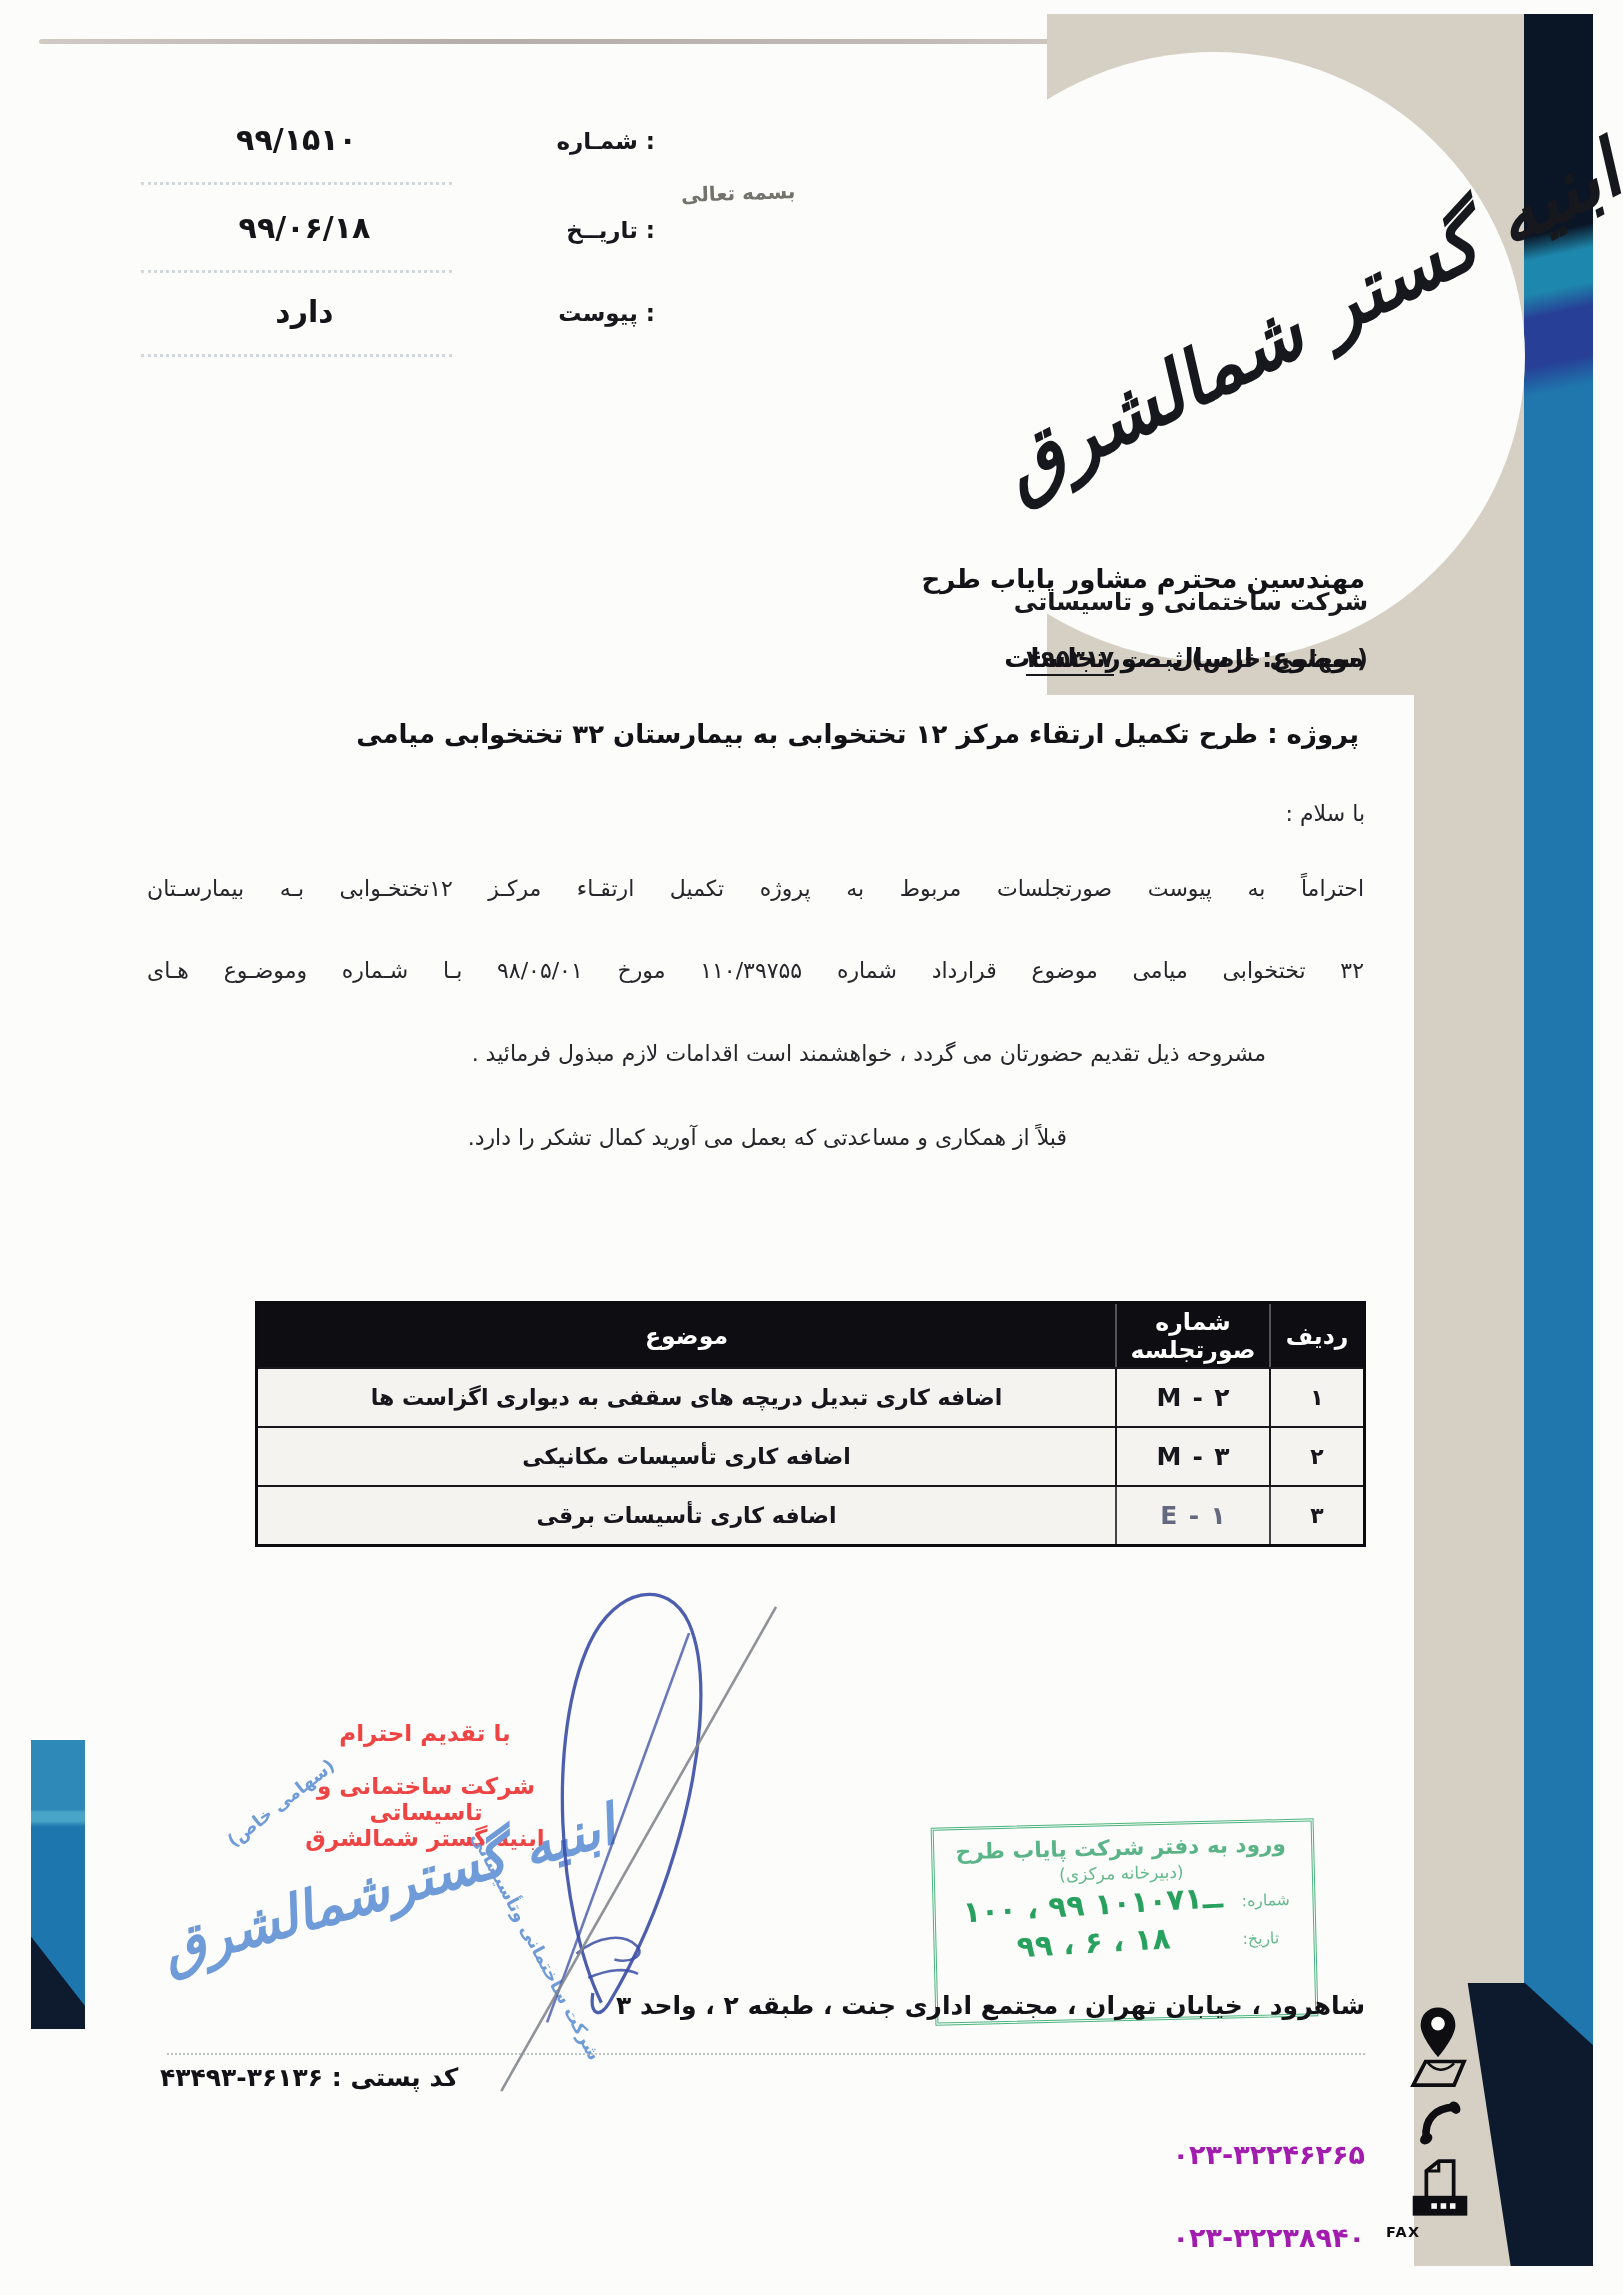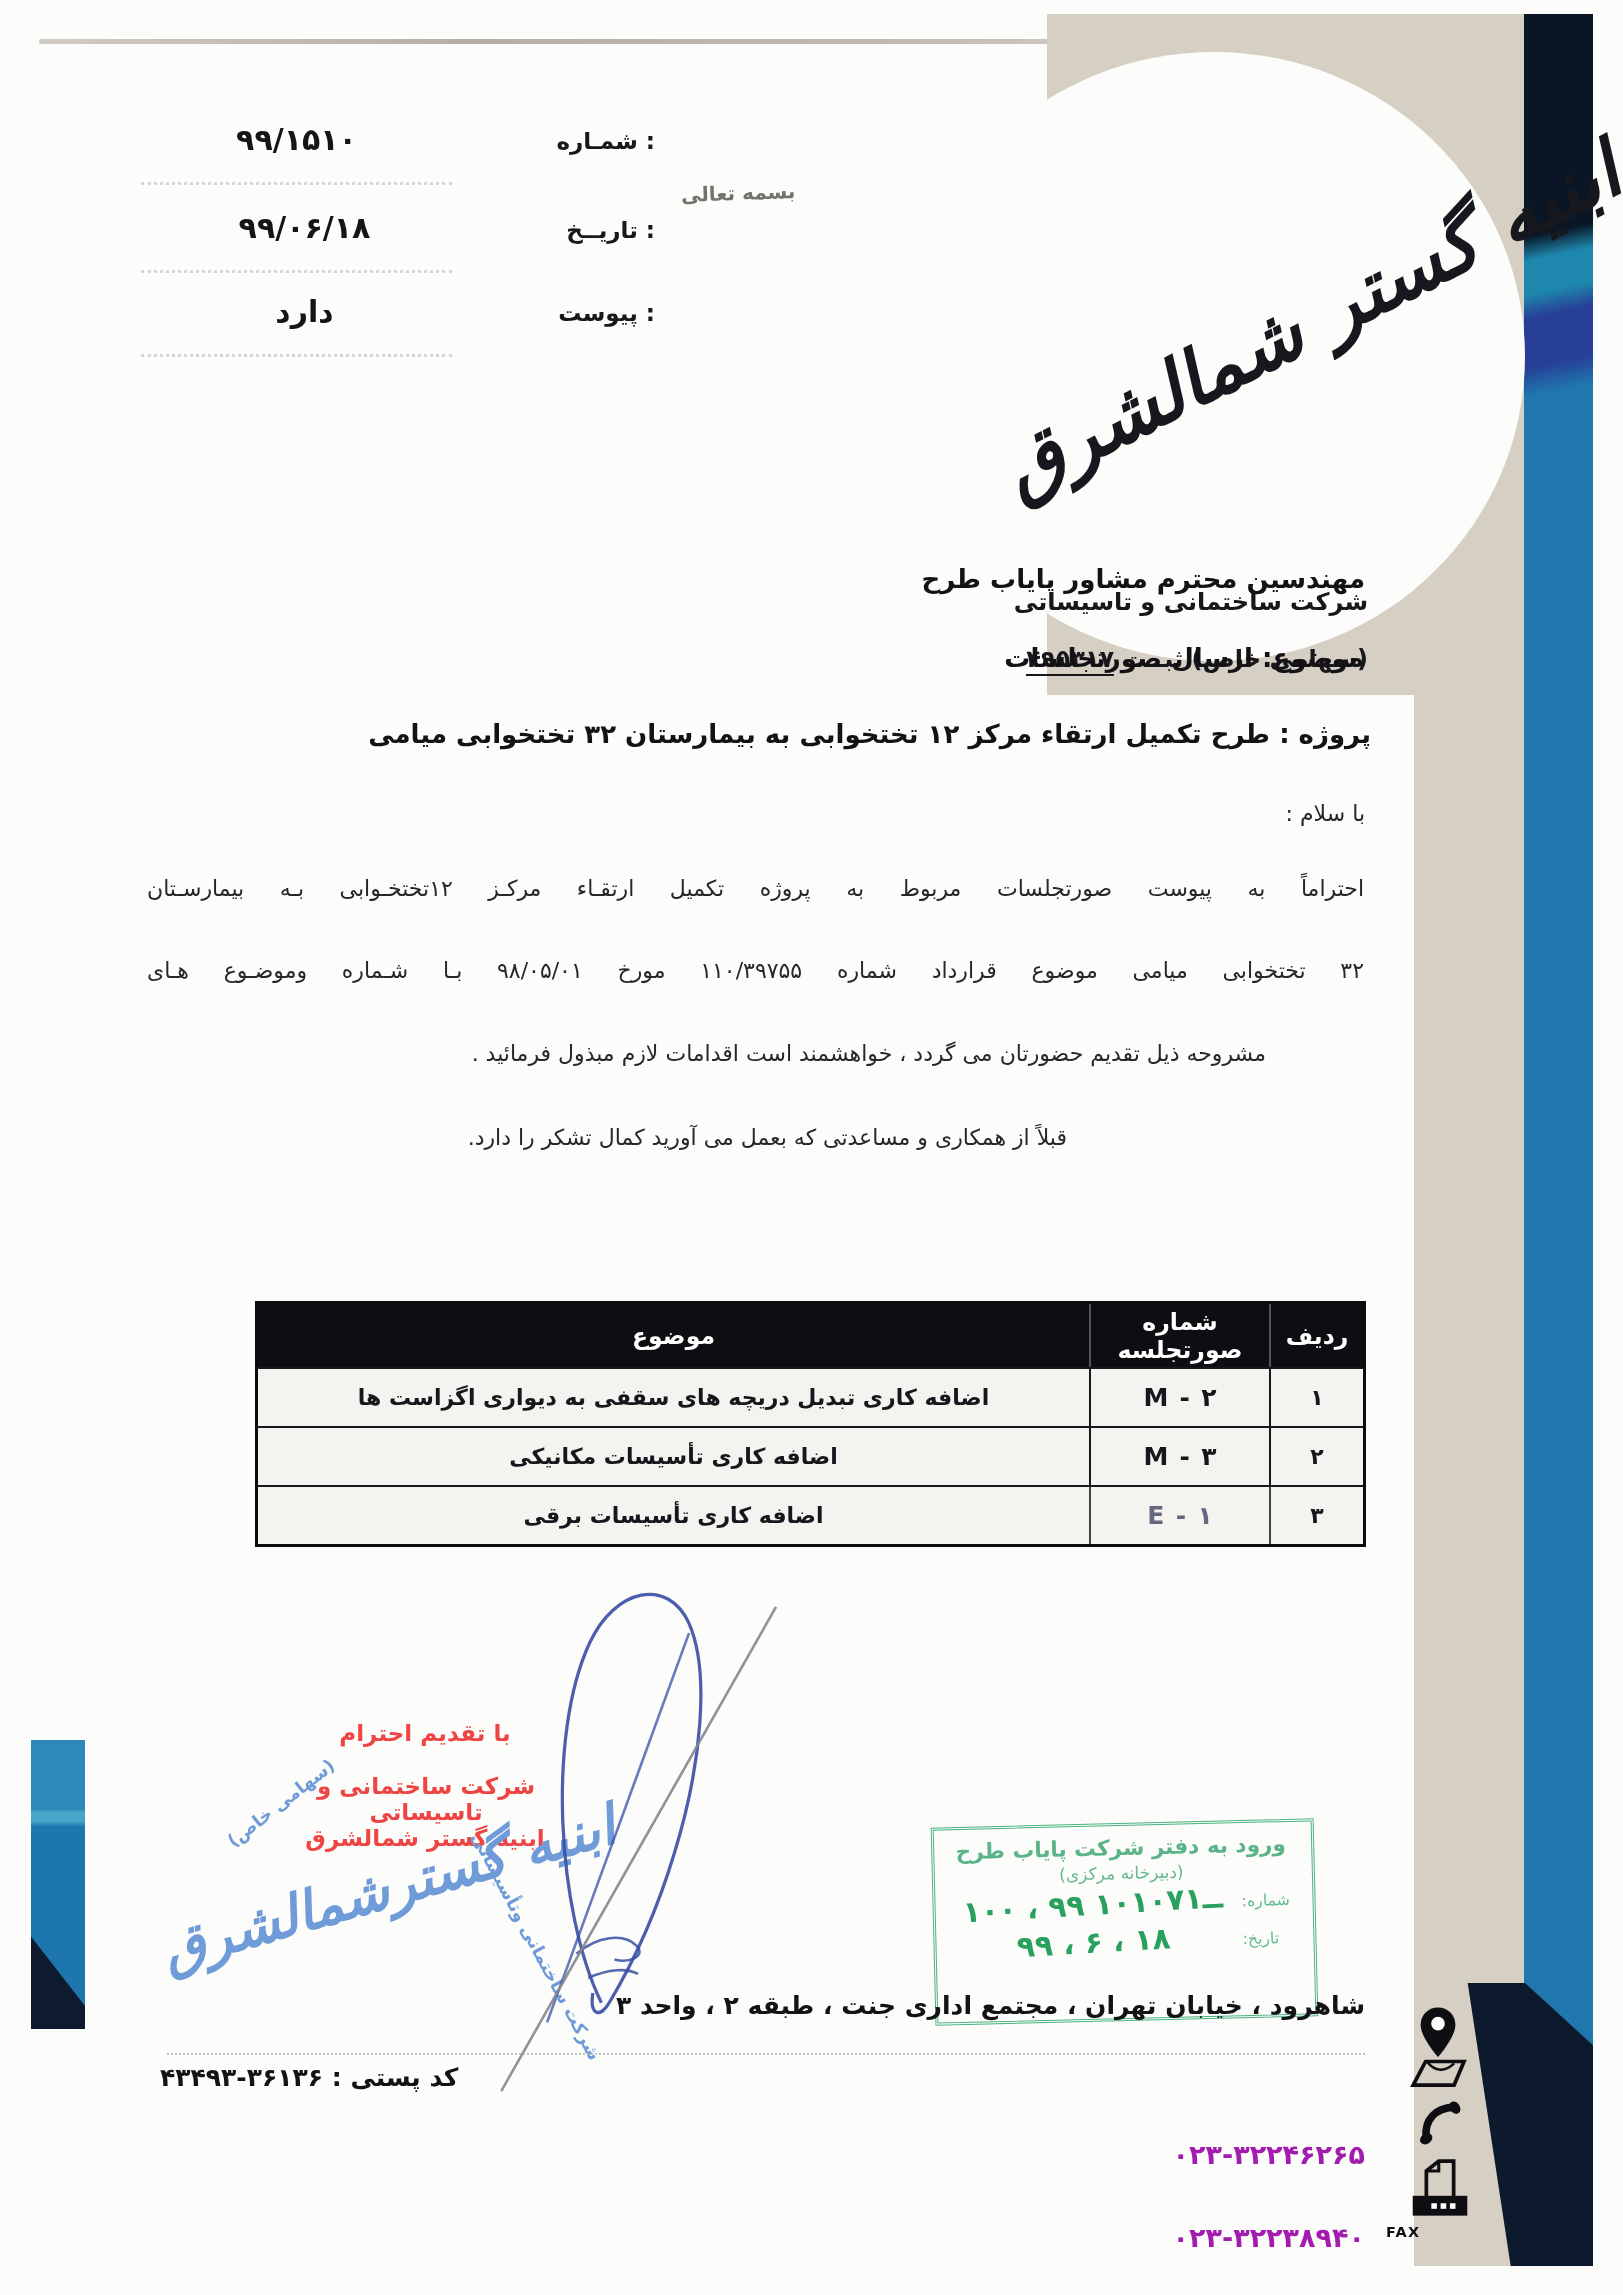--- a/index.html
+++ b/index.html
@@ -43,21 +43,21 @@
   .body-line{font-size:22px;color:#26262b;text-align:right;white-space:nowrap;}
   .just{text-align:justify;text-align-last:justify;white-space:normal;word-spacing:3.9px;}
   
   .mtable{left:255px;top:1301px;width:1111px;border:3.3px solid #0c0c10;background:#f4f3f0;}
   .trow{display:flex;align-items:center;}
   .trow.head{background:#0d0d12;color:#fff;height:63px;}
   .trow.data{height:59px;border-top:2.6px solid #17171c;color:#16161c;}
   .tc{display:flex;align-items:center;justify-content:center;height:100%;
     font-weight:bold;font-size:22px;text-align:center;}
   .tc.c-row{width:92px;}
-  .tc.c-no{width:182px;border-left:2px solid #17171c;border-right:2px solid #17171c;}
+  .tc.c-no{width:156px;border-left:2px solid #17171c;border-right:2px solid #17171c;}
   .trow.head .tc.c-no{border-left:2px solid #555;border-right:2px solid #555;}
   .tc.c-sub{flex:1;}
   .trow.head .tc{font-size:23.6px;}
   .minutes-no{font-size:25px;letter-spacing:1.3px;}
   .faded{color:#414764;opacity:.8;}
   
   .sig-line{font-size:23px;font-weight:bold;color:#ef4444;text-align:center;}
   .blue-stamp{color:#6f9bd8;}
   .stamp-main{font-family:"DejaVu Serif",serif;font-style:italic;font-weight:bold;
     font-size:55px;white-space:nowrap;letter-spacing:0.7px;}
@@ -108,21 +108,21 @@
   <div class="abs dotline" style="left:141px;top:240px;width:311px;height:33px;"></div>
 
   <div class="abs fld-label" style="left:514px;top:300px;">پیوست :</div>
   <div class="abs fld-value" style="left:164px;top:294px;width:281px;">دارد</div>
   <div class="abs dotline" style="left:141px;top:324px;width:311px;height:33px;"></div>
 
   <div class="abs besmele" style="left:681px;top:181px;">بسمه تعالی</div>
 
   <div class="abs h-bold rtl" style="left:655px;top:564px;width:710px;">مهندسین محترم مشاور پایاب طرح</div>
   <div class="abs h-bold rtl" style="left:785px;top:643px;width:579px;">موضوع:  ارسال صورتجلسات</div>
-  <div class="abs h-bold rtl" style="left:464px;top:719px;width:907px;">پروژه : طرح تکمیل ارتقاء مرکز ۱۲ تختخوابی به بیمارستان ۳۲ تختخوابی میامی</div>
+  <div class="abs h-bold rtl" style="left:452px;top:719px;width:907px;">پروژه : طرح تکمیل ارتقاء مرکز ۱۲ تختخوابی به بیمارستان ۳۲ تختخوابی میامی</div>
   <div class="abs body-line rtl" style="left:1231px;top:801px;width:134px;">با سلام :</div>
 
   <div class="abs body-line just rtl" style="left:147px;top:876px;width:1217px;">احتراماً به پیوست صورتجلسات مربوط به پروژه تکمیل ارتقـاء مرکـز ۱۲تختخـوابی بـه بیمارسـتان</div>
   <div class="abs body-line just rtl" style="left:147px;top:958px;width:1217px;">۳۲ تختخوابی میامی موضوع قرارداد شماره ۱۱۰/۳۹۷۵۵ مورخ ۹۸/۰۵/۰۱ بـا شـماره وموضـوع هـای</div>
   <div class="abs body-line rtl" style="left:147px;top:1041px;width:1119px;">مشروحه ذیل تقدیم حضورتان می گردد ، خواهشمند است اقدامات لازم مبذول فرمائید .</div>
   <div class="abs body-line rtl" style="left:556px;top:1125px;width:511px;">قبلاً از همکاری و مساعدتی که بعمل می آورید کمال تشکر را دارد.</div>
 
   <div class="abs mtable rtl">
     <div class="trow head">
       <div class="tc c-row">ردیف</div>

